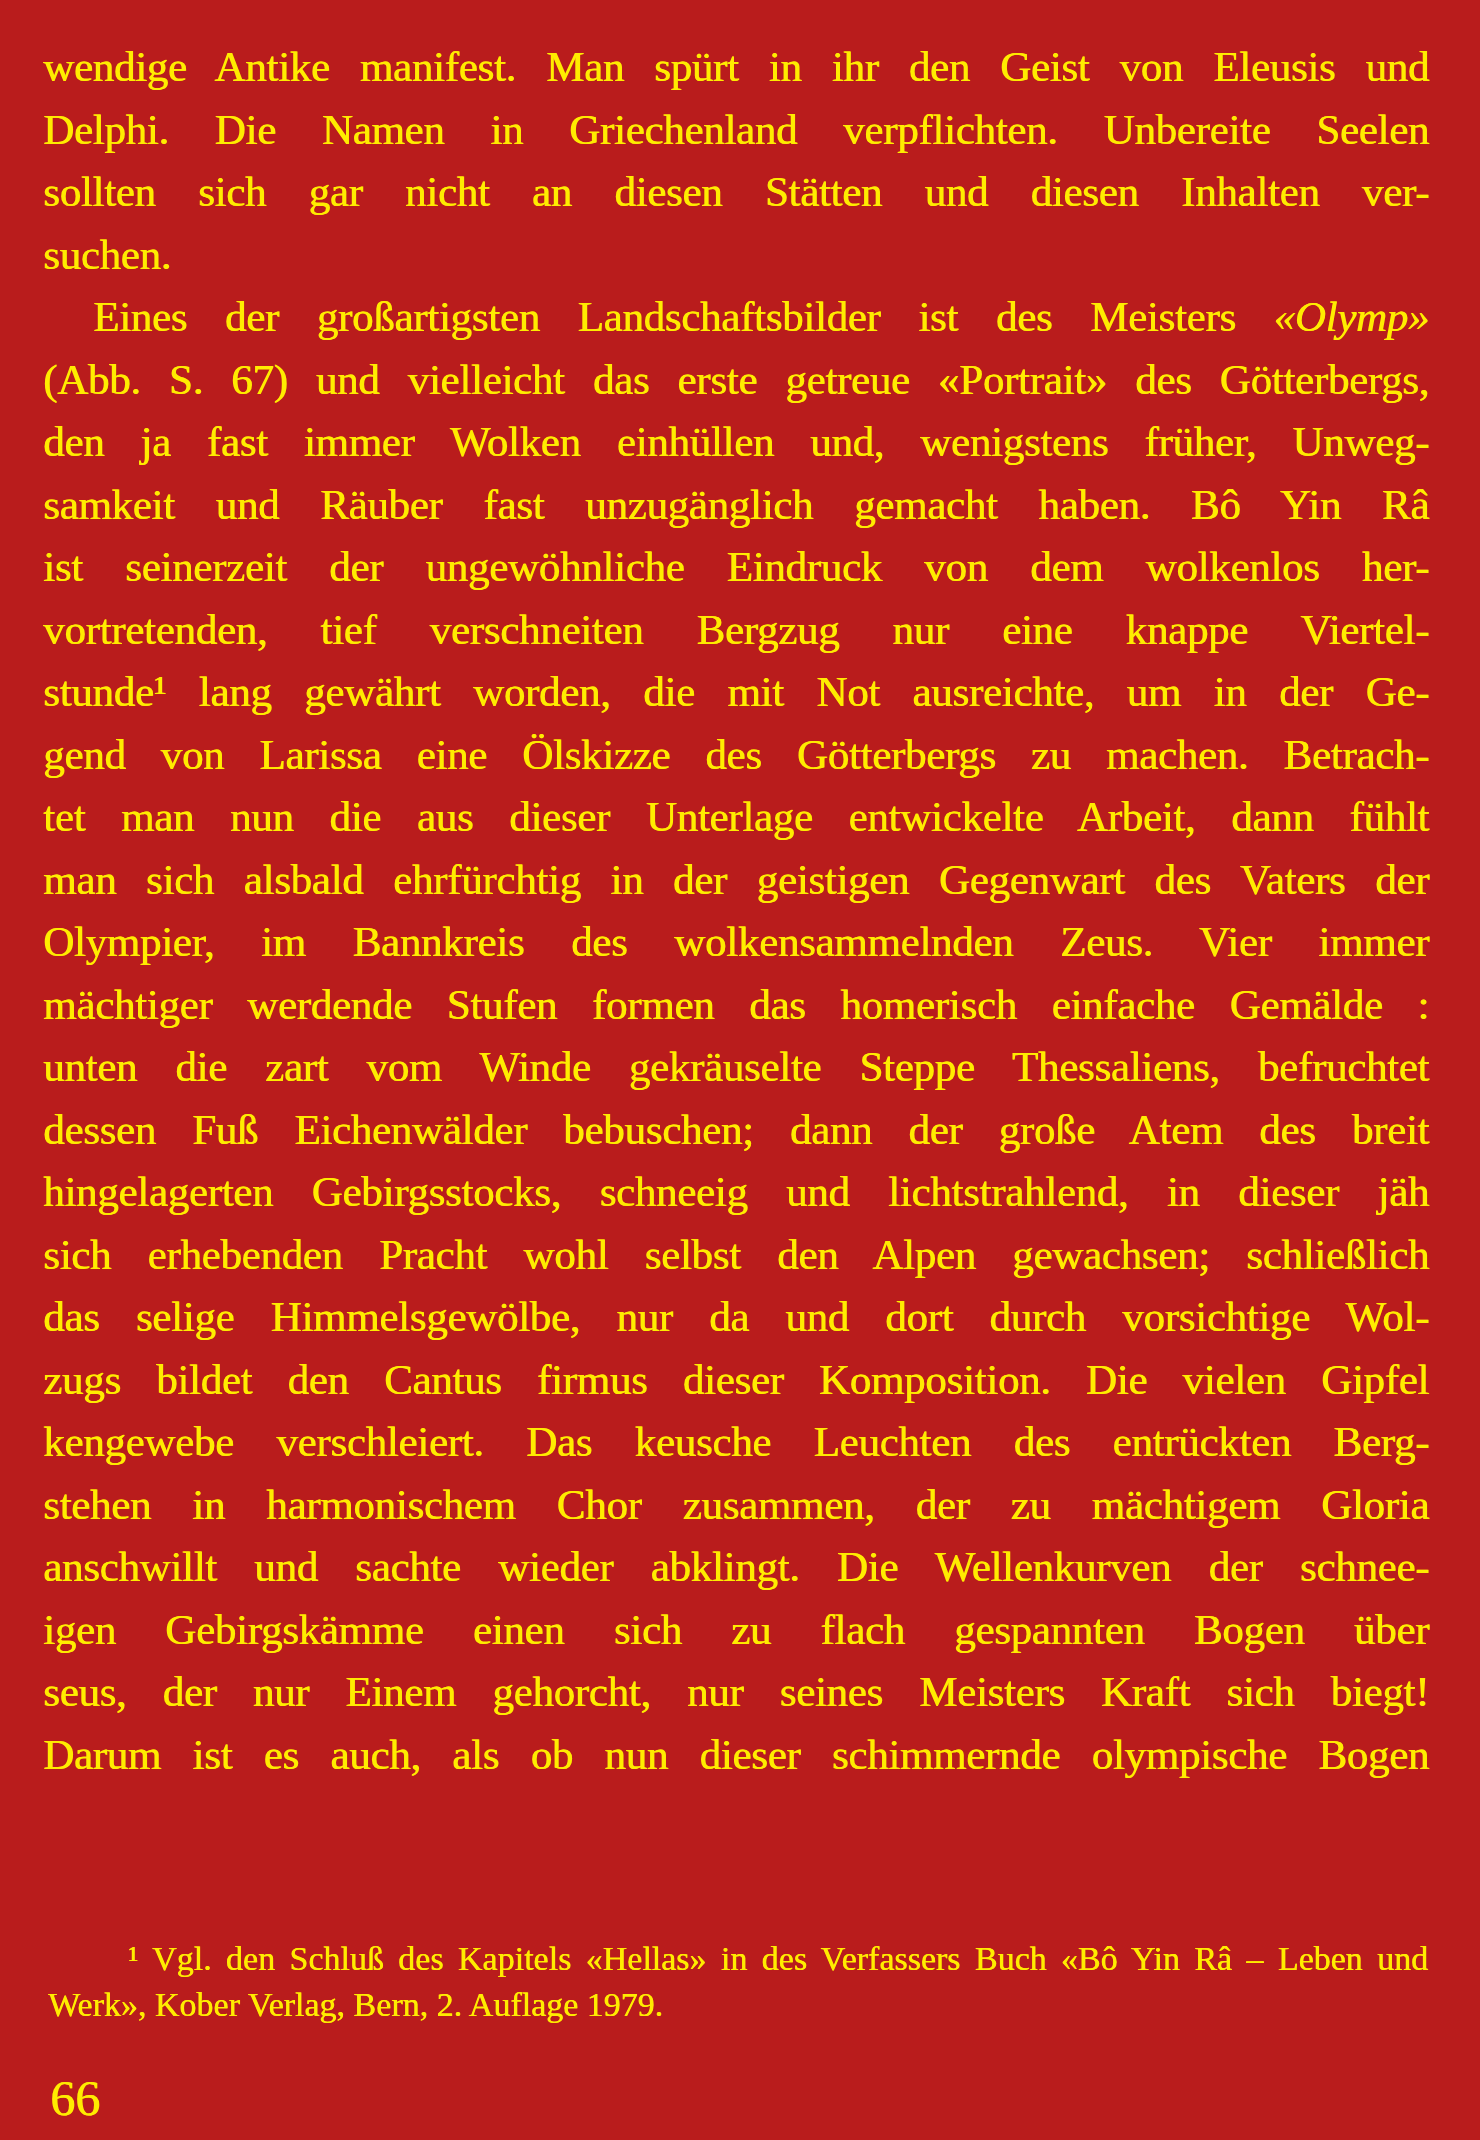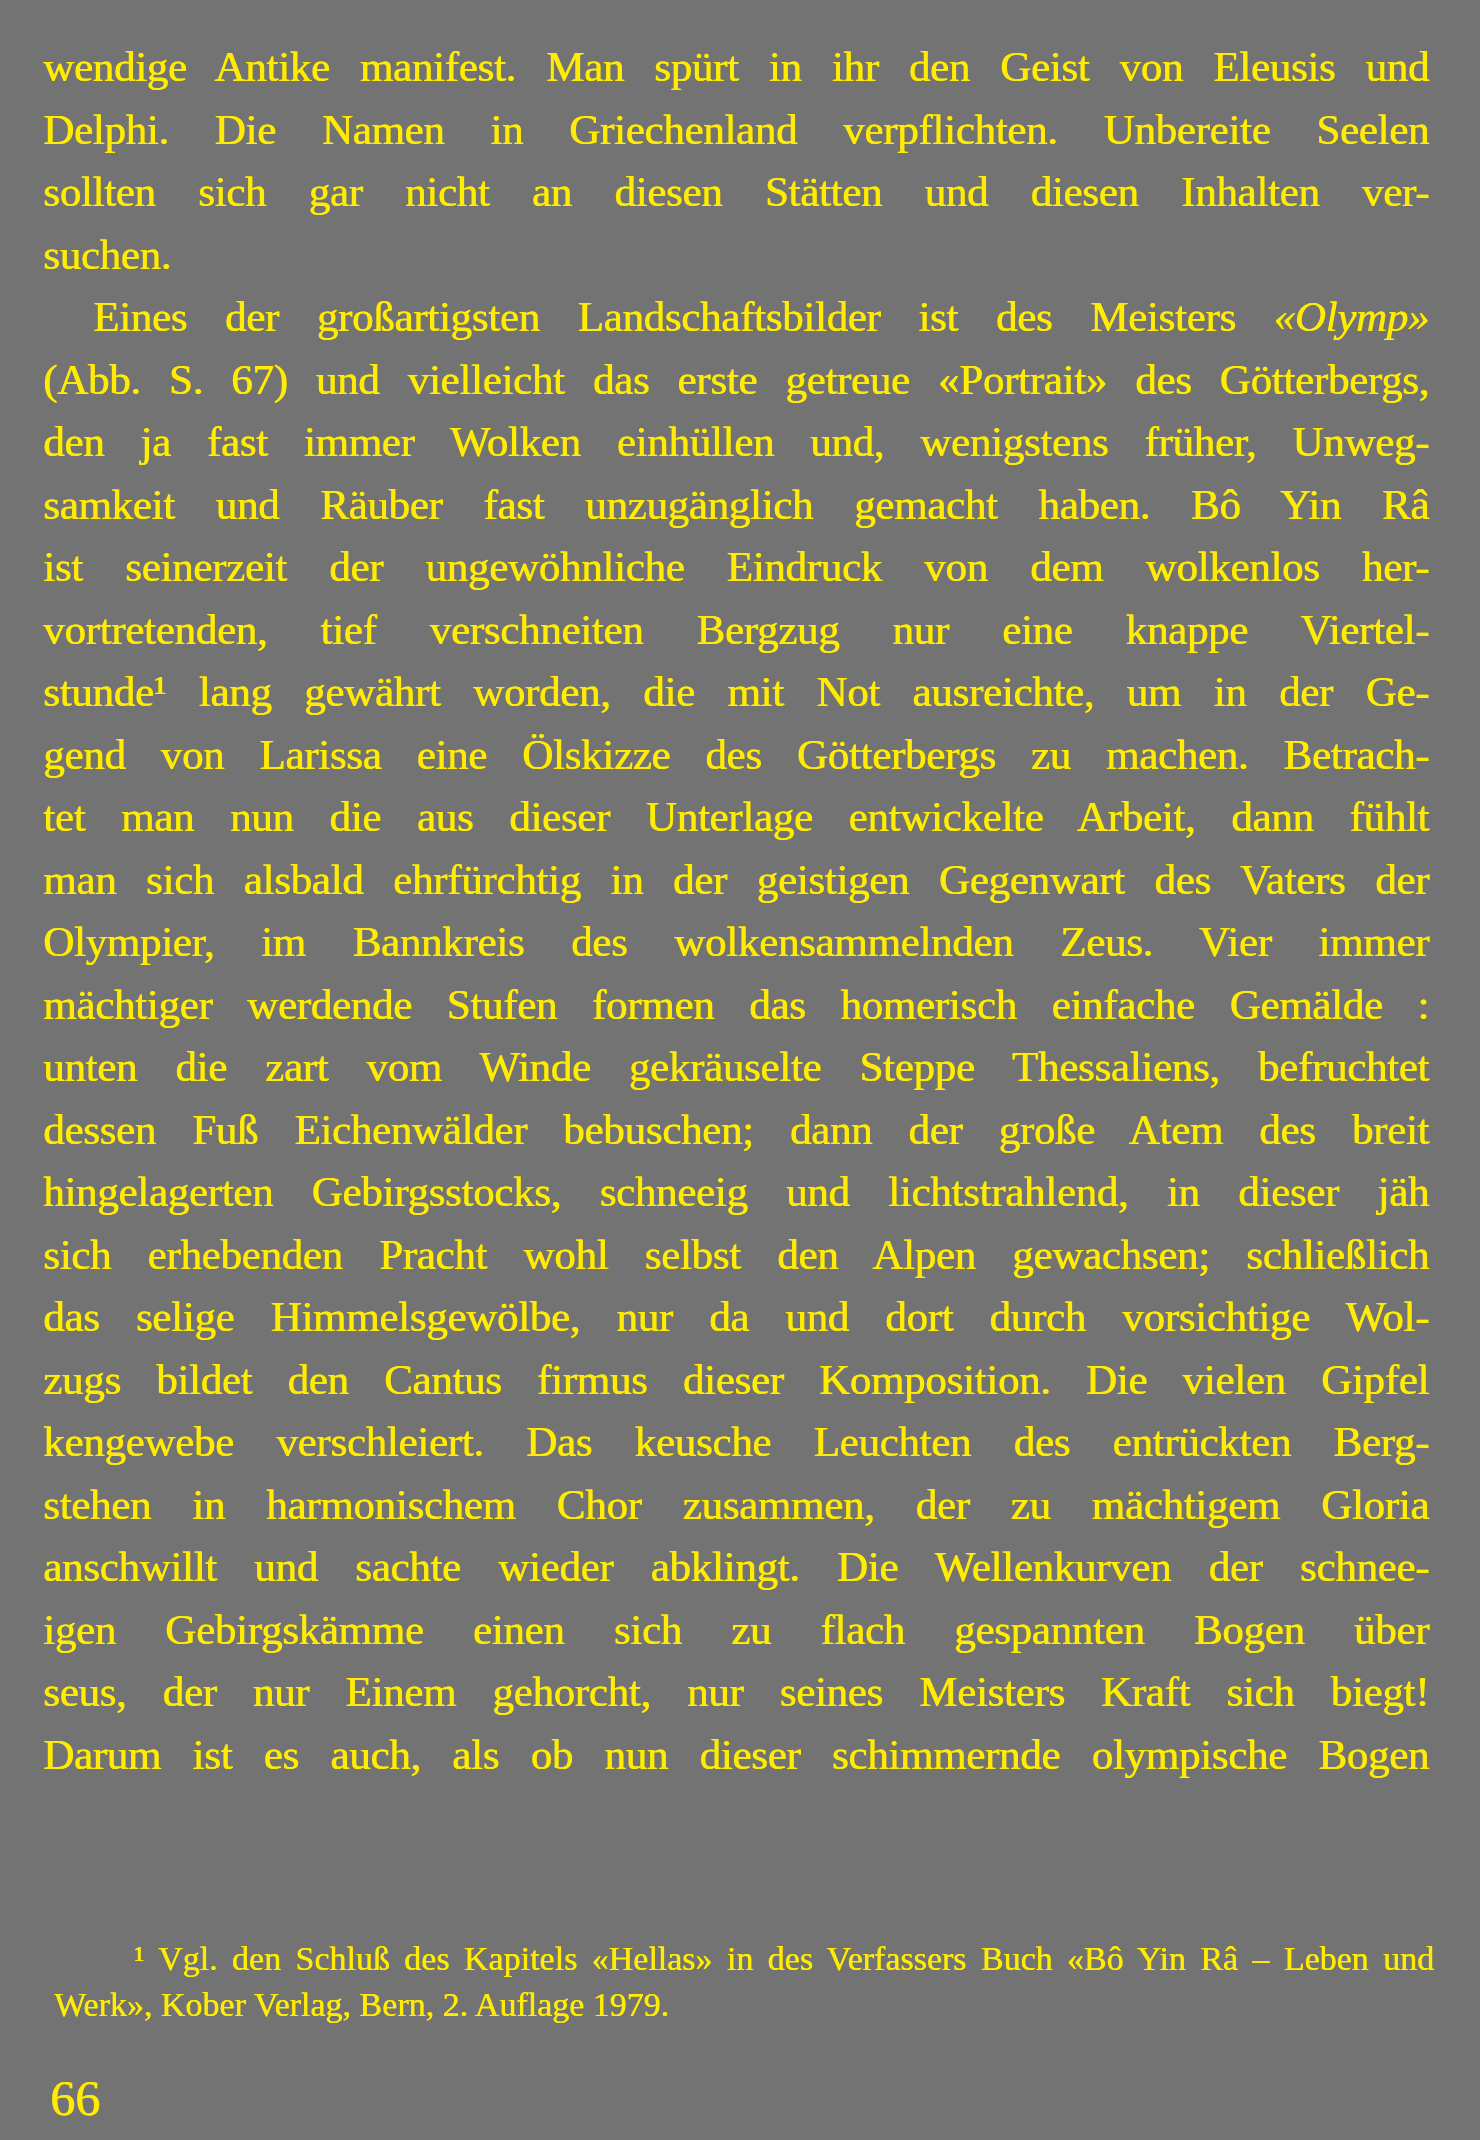--- a/index.html
+++ b/index.html
@@ -55,21 +55,21 @@
     left: 50px;
     top: 2040px;
     font-size: 50px;
     line-height: 56px;
     text-shadow: 0.7px 0 currentColor;
   }
 </style>
 </head>
 <body>
 
-<div class="page" style="background: #737373;">
+<div class="page" style="background: #b91c1c;">
   <div class="body-text" id="body-text" style="color: rgb(255, 236, 0);">
       <div class="line"><span>wendige Antike manifest. Man spürt in ihr den Geist von Eleusis und</span></div>
       <div class="line"><span>Delphi. Die Namen in Griechenland verpflichten. Unbereite Seelen</span></div>
       <div class="line"><span>sollten sich gar nicht an diesen Stätten und diesen Inhalten ver-</span></div>
       <div class="line left"><span>suchen.</span></div>
       <div class="line indent"><span>Eines der großartigsten Landschaftsbilder ist des Meisters </span><span class="it">«Olymp»</span></div>
       <div class="line"><span>(Abb. S. 67) und vielleicht das erste getreue «Portrait» des Götterbergs,</span></div>
       <div class="line"><span>den ja fast immer Wolken einhüllen und, wenigstens früher, Unweg-</span></div>
       <div class="line"><span>samkeit und Räuber fast unzugänglich gemacht haben. Bô Yin Râ</span></div>
       <div class="line"><span>ist seinerzeit der ungewöhnliche Eindruck von dem wolkenlos her-</span></div>
@@ -86,18 +86,18 @@
       <div class="line"><span>sich erhebenden Pracht wohl selbst den Alpen gewachsen; schließlich</span></div>
       <div class="line"><span>das selige Himmelsgewölbe, nur da und dort durch vorsichtige Wol-</span></div>
       <div class="line"><span>zugs bildet den Cantus firmus dieser Komposition. Die vielen Gipfel</span></div>
       <div class="line"><span>kengewebe verschleiert. Das keusche Leuchten des entrückten Berg-</span></div>
       <div class="line"><span>stehen in harmonischem Chor zusammen, der zu mächtigem Gloria</span></div>
       <div class="line"><span>anschwillt und sachte wieder abklingt. Die Wellenkurven der schnee-</span></div>
       <div class="line"><span>igen Gebirgskämme einen sich zu flach gespannten Bogen über</span></div>
       <div class="line"><span>seus, der nur Einem gehorcht, nur seines Meisters Kraft sich biegt!</span></div>
       <div class="line"><span>Darum ist es auch, als ob nun dieser schimmernde olympische Bogen</span></div>
     </div>
-  <div class="footnote" id="footnote" style="color: rgb(255, 236, 0); margin-left: 6px;">
+  <div class="footnote" id="footnote" style="color: rgb(255, 236, 0);">
       <div class="line indent"><span>¹ Vgl. den Schluß des Kapitels «Hellas» in des Verfassers Buch «Bô Yin Râ – Leben und</span></div>
       <div class="line left"><span>Werk», Kober Verlag, Bern, 2. Auflage 1979.</span></div>
     </div>
   <div class="page-number" style="color: rgb(255, 236, 0); margin-top: 30px;">66</div>
 </div>
 
 </body></html>

